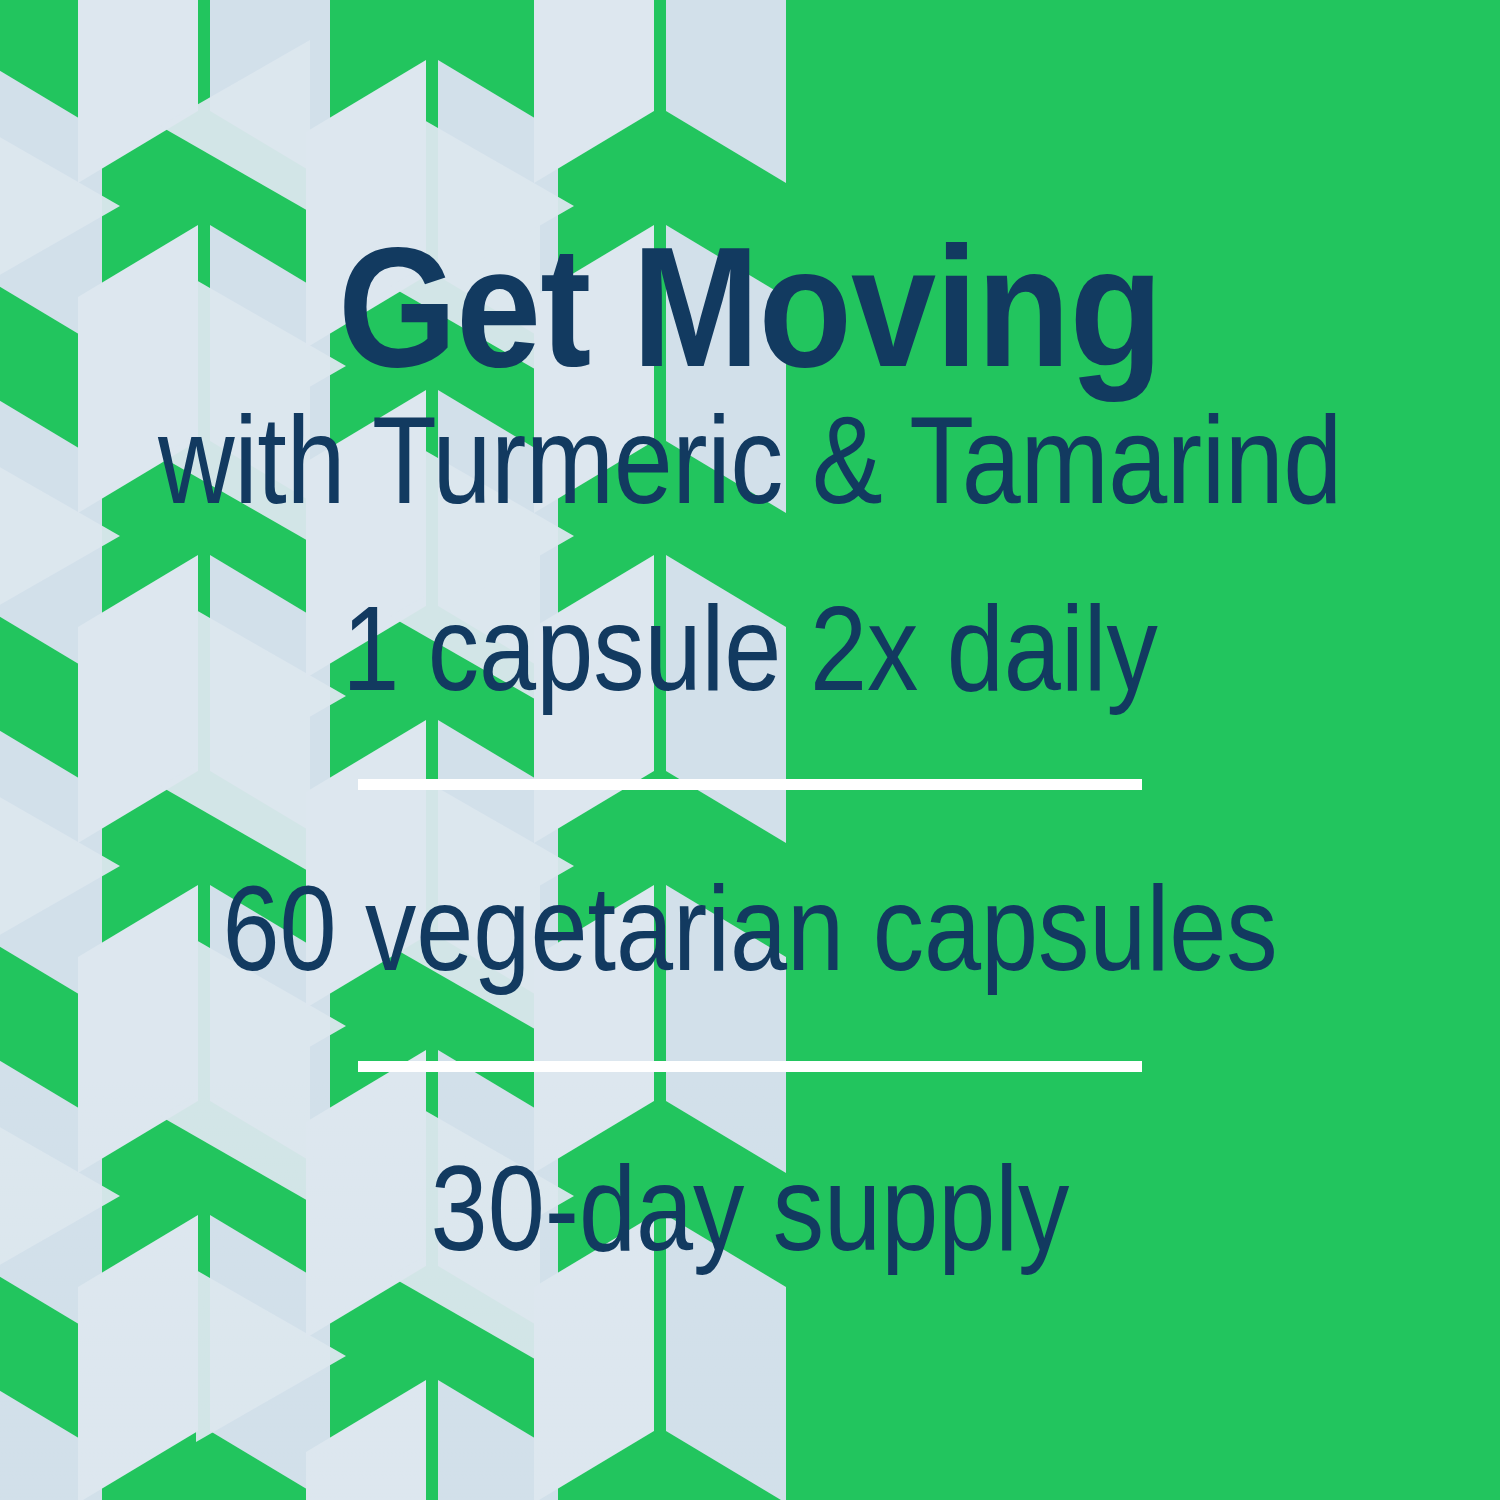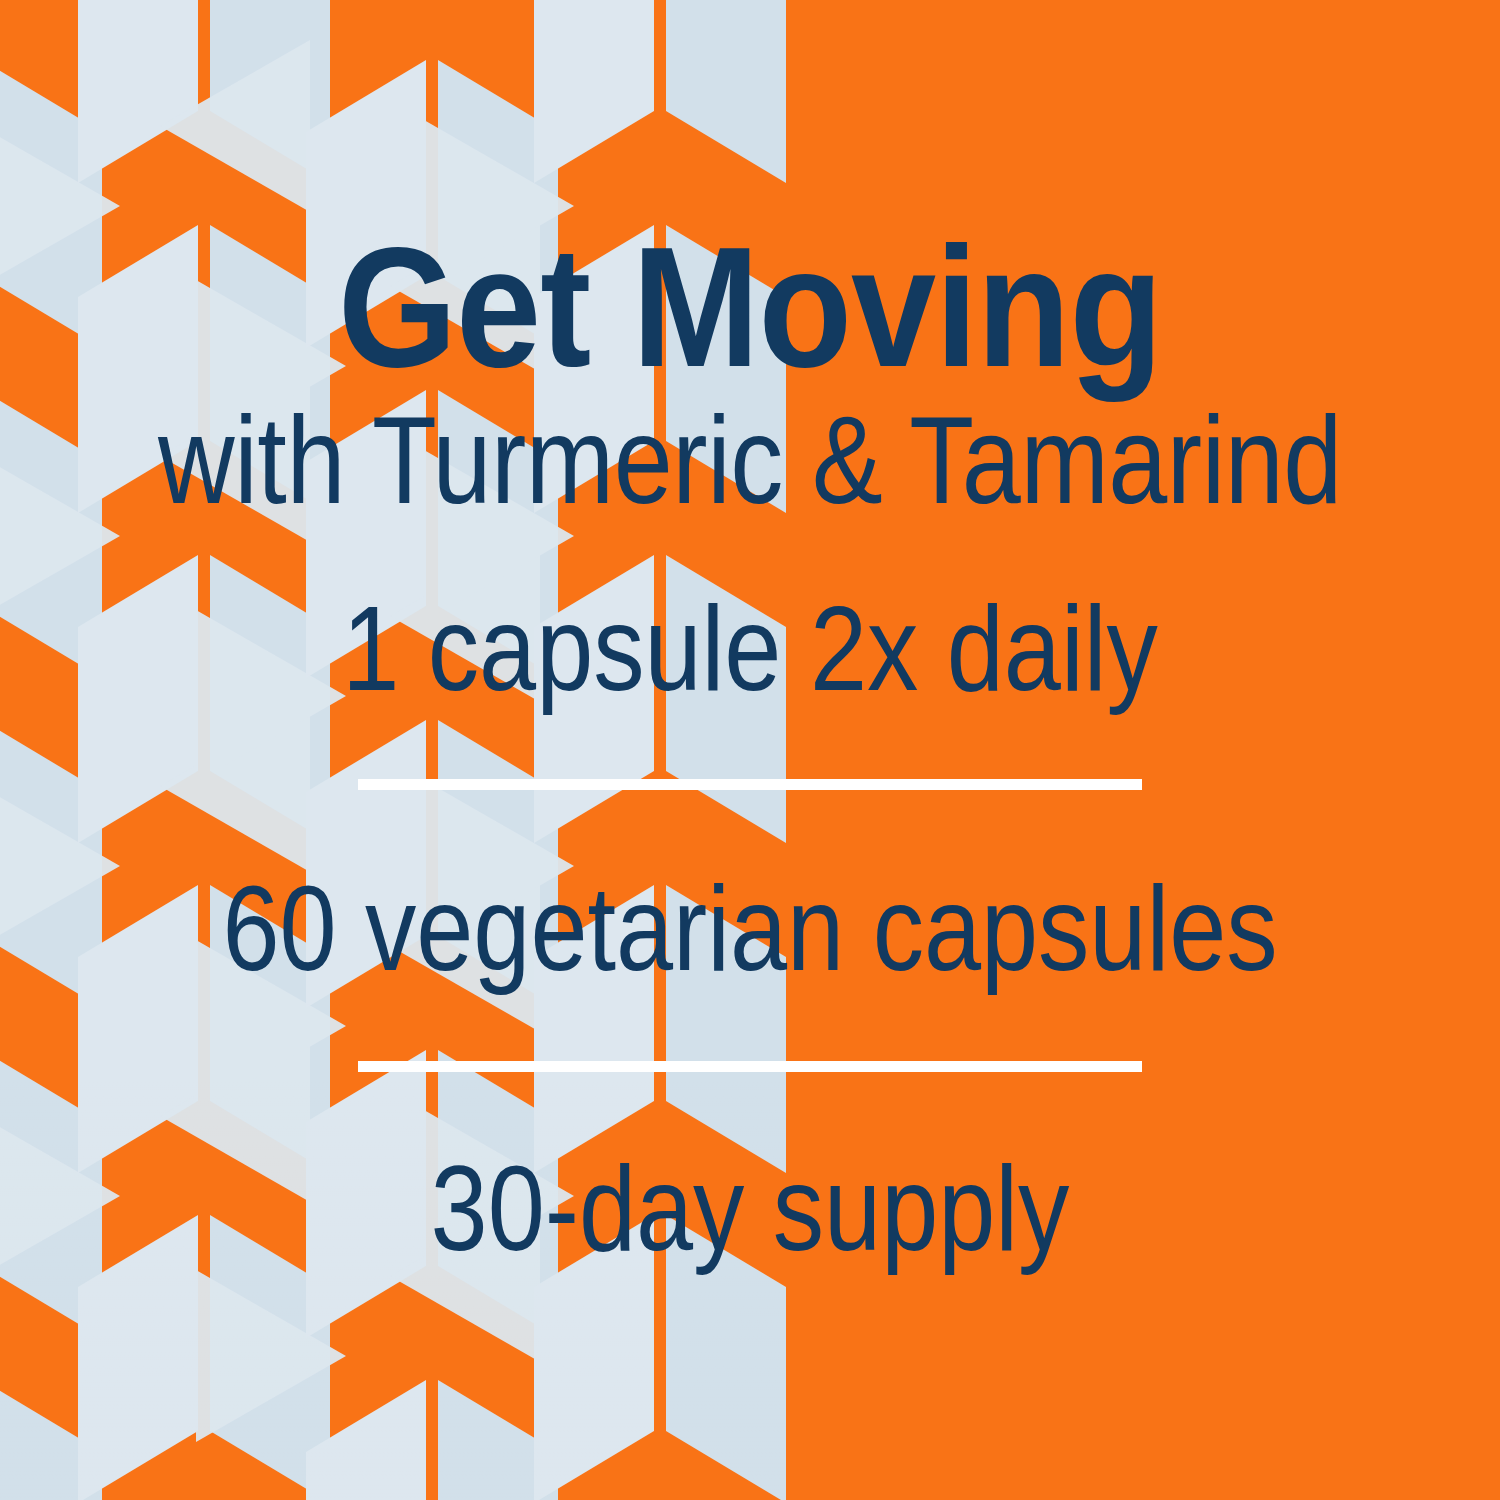--- a/index.html
+++ b/index.html
@@ -90,21 +90,21 @@
     width: 784px;
     height: 11px;
     background: #ffffff;
   }
   .rule-1 { top: 779px; }
   .rule-2 { top: 1061px; }
 </style>
 </head>
 <body>
 
-<div id="poster" style="background: #f97316;">
+<div id="poster" style="background: #22c55e;">
 
   <div id="watermark">
     <svg viewBox="0 0 1500 1500" xmlns="http://www.w3.org/2000/svg" aria-hidden="true">
       <defs>
 
         <g id="cube">
 
           <polygon points="0,72 120,0 120,216 0,288" fill="#dde7ef"></polygon>
 
           <polygon points="132,0 252,72 252,288 132,216" fill="#d2e0ea"></polygon>

